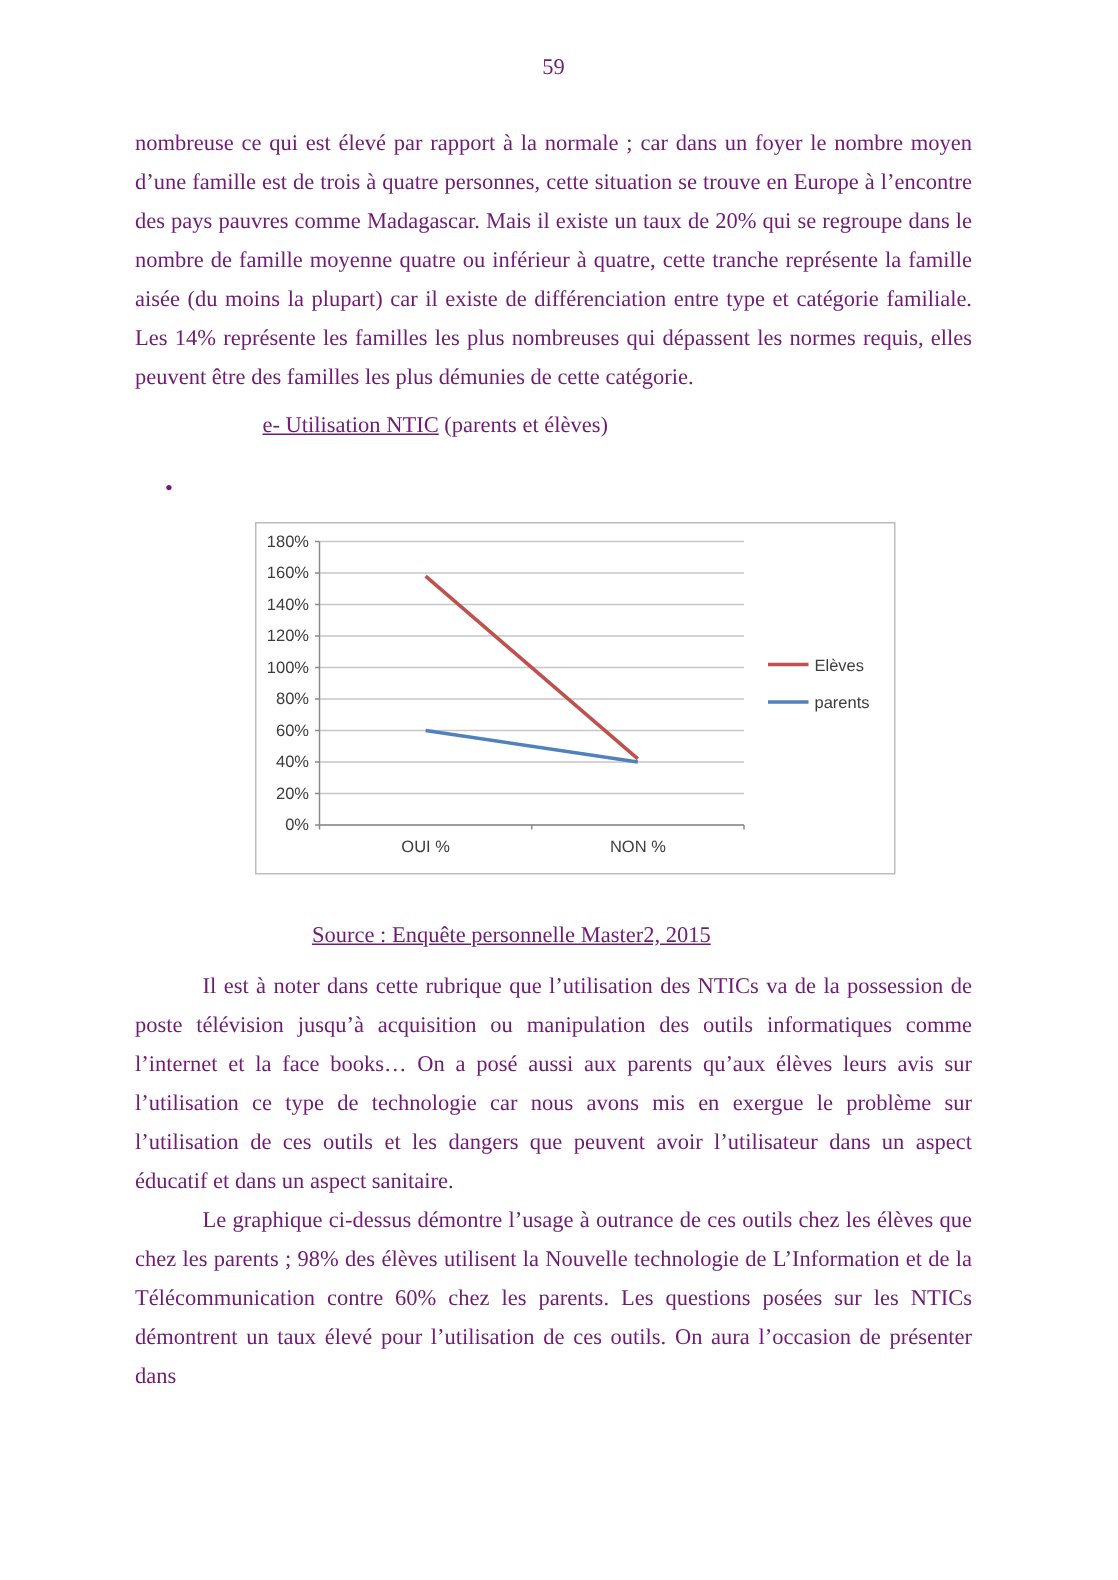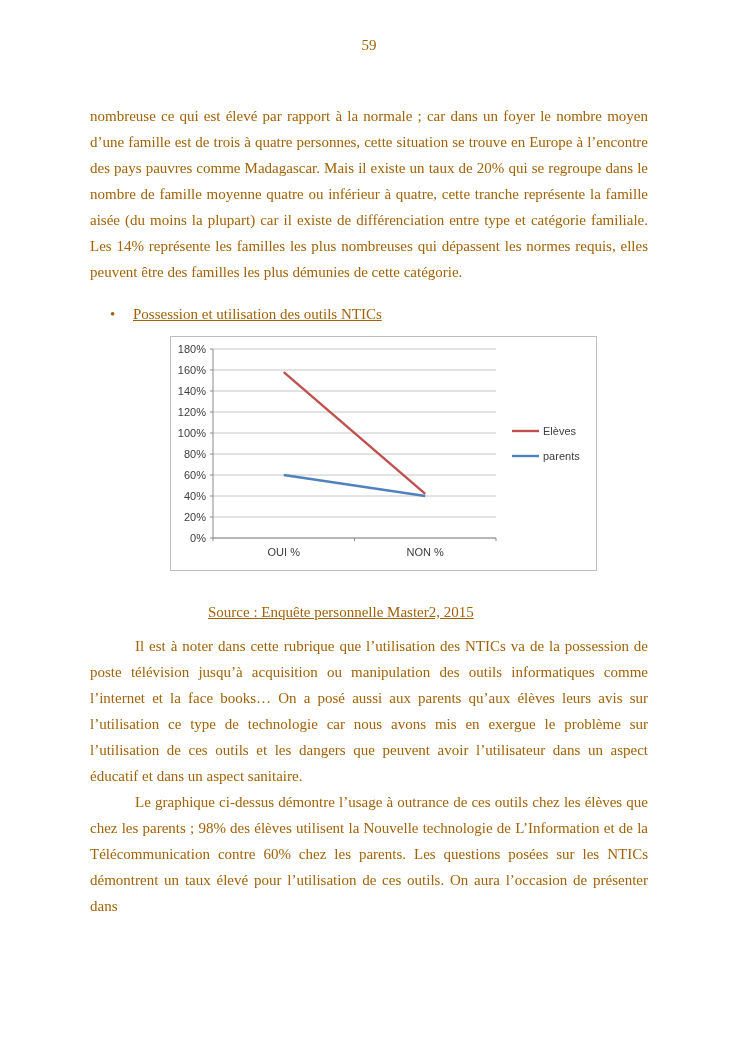--- a/index.html
+++ b/index.html
@@ -4,37 +4,37 @@
 <style>
   html, body { margin: 0; padding: 0; background: #ffffff; }
   .page {
     width: 738px;
     height: 1053px;
     background: #ffffff;
     box-sizing: border-box;
     padding: 0 90px;
     font-family: "Liberation Serif", serif;
     font-size: 15px;
-    color: #a16207;
+    color: #701a75;
     position: relative;
     overflow: hidden;
     border-radius: 23px;
   }
   .page-number {
     text-align: center;
     padding-top: 35px;
     line-height: 20px;
   }
   .para {
     margin: 0;
     line-height: 26px;
     text-align: justify;
     text-align-last: left;
   }
-  .p1 { margin-top: 48px; }
+  .p1 { margin-top: 28px; }
   .heading {
     margin: 6px 0 0 85px;
     line-height: 26px;
   }
   .u { text-decoration: underline; }
   .bullet-row {
     display: flex;
     margin: 16px 0 0 20px;
     line-height: 26px;
   }
@@ -63,24 +63,24 @@
 </style>
 </head>
 <body>
 
 <div class="page">
 
   <div class="page-number">59</div>
 
   <p class="para p1">nombreuse ce qui est élevé par rapport à la normale ; car dans un foyer le nombre moyen d’une famille est de trois à quatre personnes, cette situation se trouve en Europe à l’encontre des pays pauvres comme Madagascar. Mais il existe un taux de 20% qui se regroupe dans le nombre de famille moyenne quatre ou inférieur à quatre, cette tranche représente la famille aisée (du moins la plupart) car il existe de différenciation entre type et catégorie familiale. Les 14% représente les familles les plus nombreuses qui dépassent les normes requis, elles peuvent être des familles les plus démunies de cette catégorie.</p>
 
+  <p class="heading"><span class="u">e- Utilisation NTIC</span><span> (parents et élèves)</span></p>
 
   <div class="bullet-row">
     <span class="bullet-glyph">•</span>
-    <span class="u">Possession et utilisation des outils NTICs</span>
   </div>
 
   <div class="chart-frame">
     <svg width="425" height="233" viewBox="0 0 425 233" xmlns="http://www.w3.org/2000/svg">
         <line x1="42" y1="201" x2="325" y2="201" stroke="#c6c6c6" stroke-width="1"></line>
         <line x1="39" y1="201" x2="42" y2="201" stroke="#8a8a8a" stroke-width="1"></line>
         <text x="35" y="204.5" text-anchor="end" class="tick">0%</text>
         <line x1="42" y1="180" x2="325" y2="180" stroke="#c6c6c6" stroke-width="1"></line>
         <line x1="39" y1="180" x2="42" y2="180" stroke="#8a8a8a" stroke-width="1"></line>
         <text x="35" y="183.5" text-anchor="end" class="tick">20%</text>

